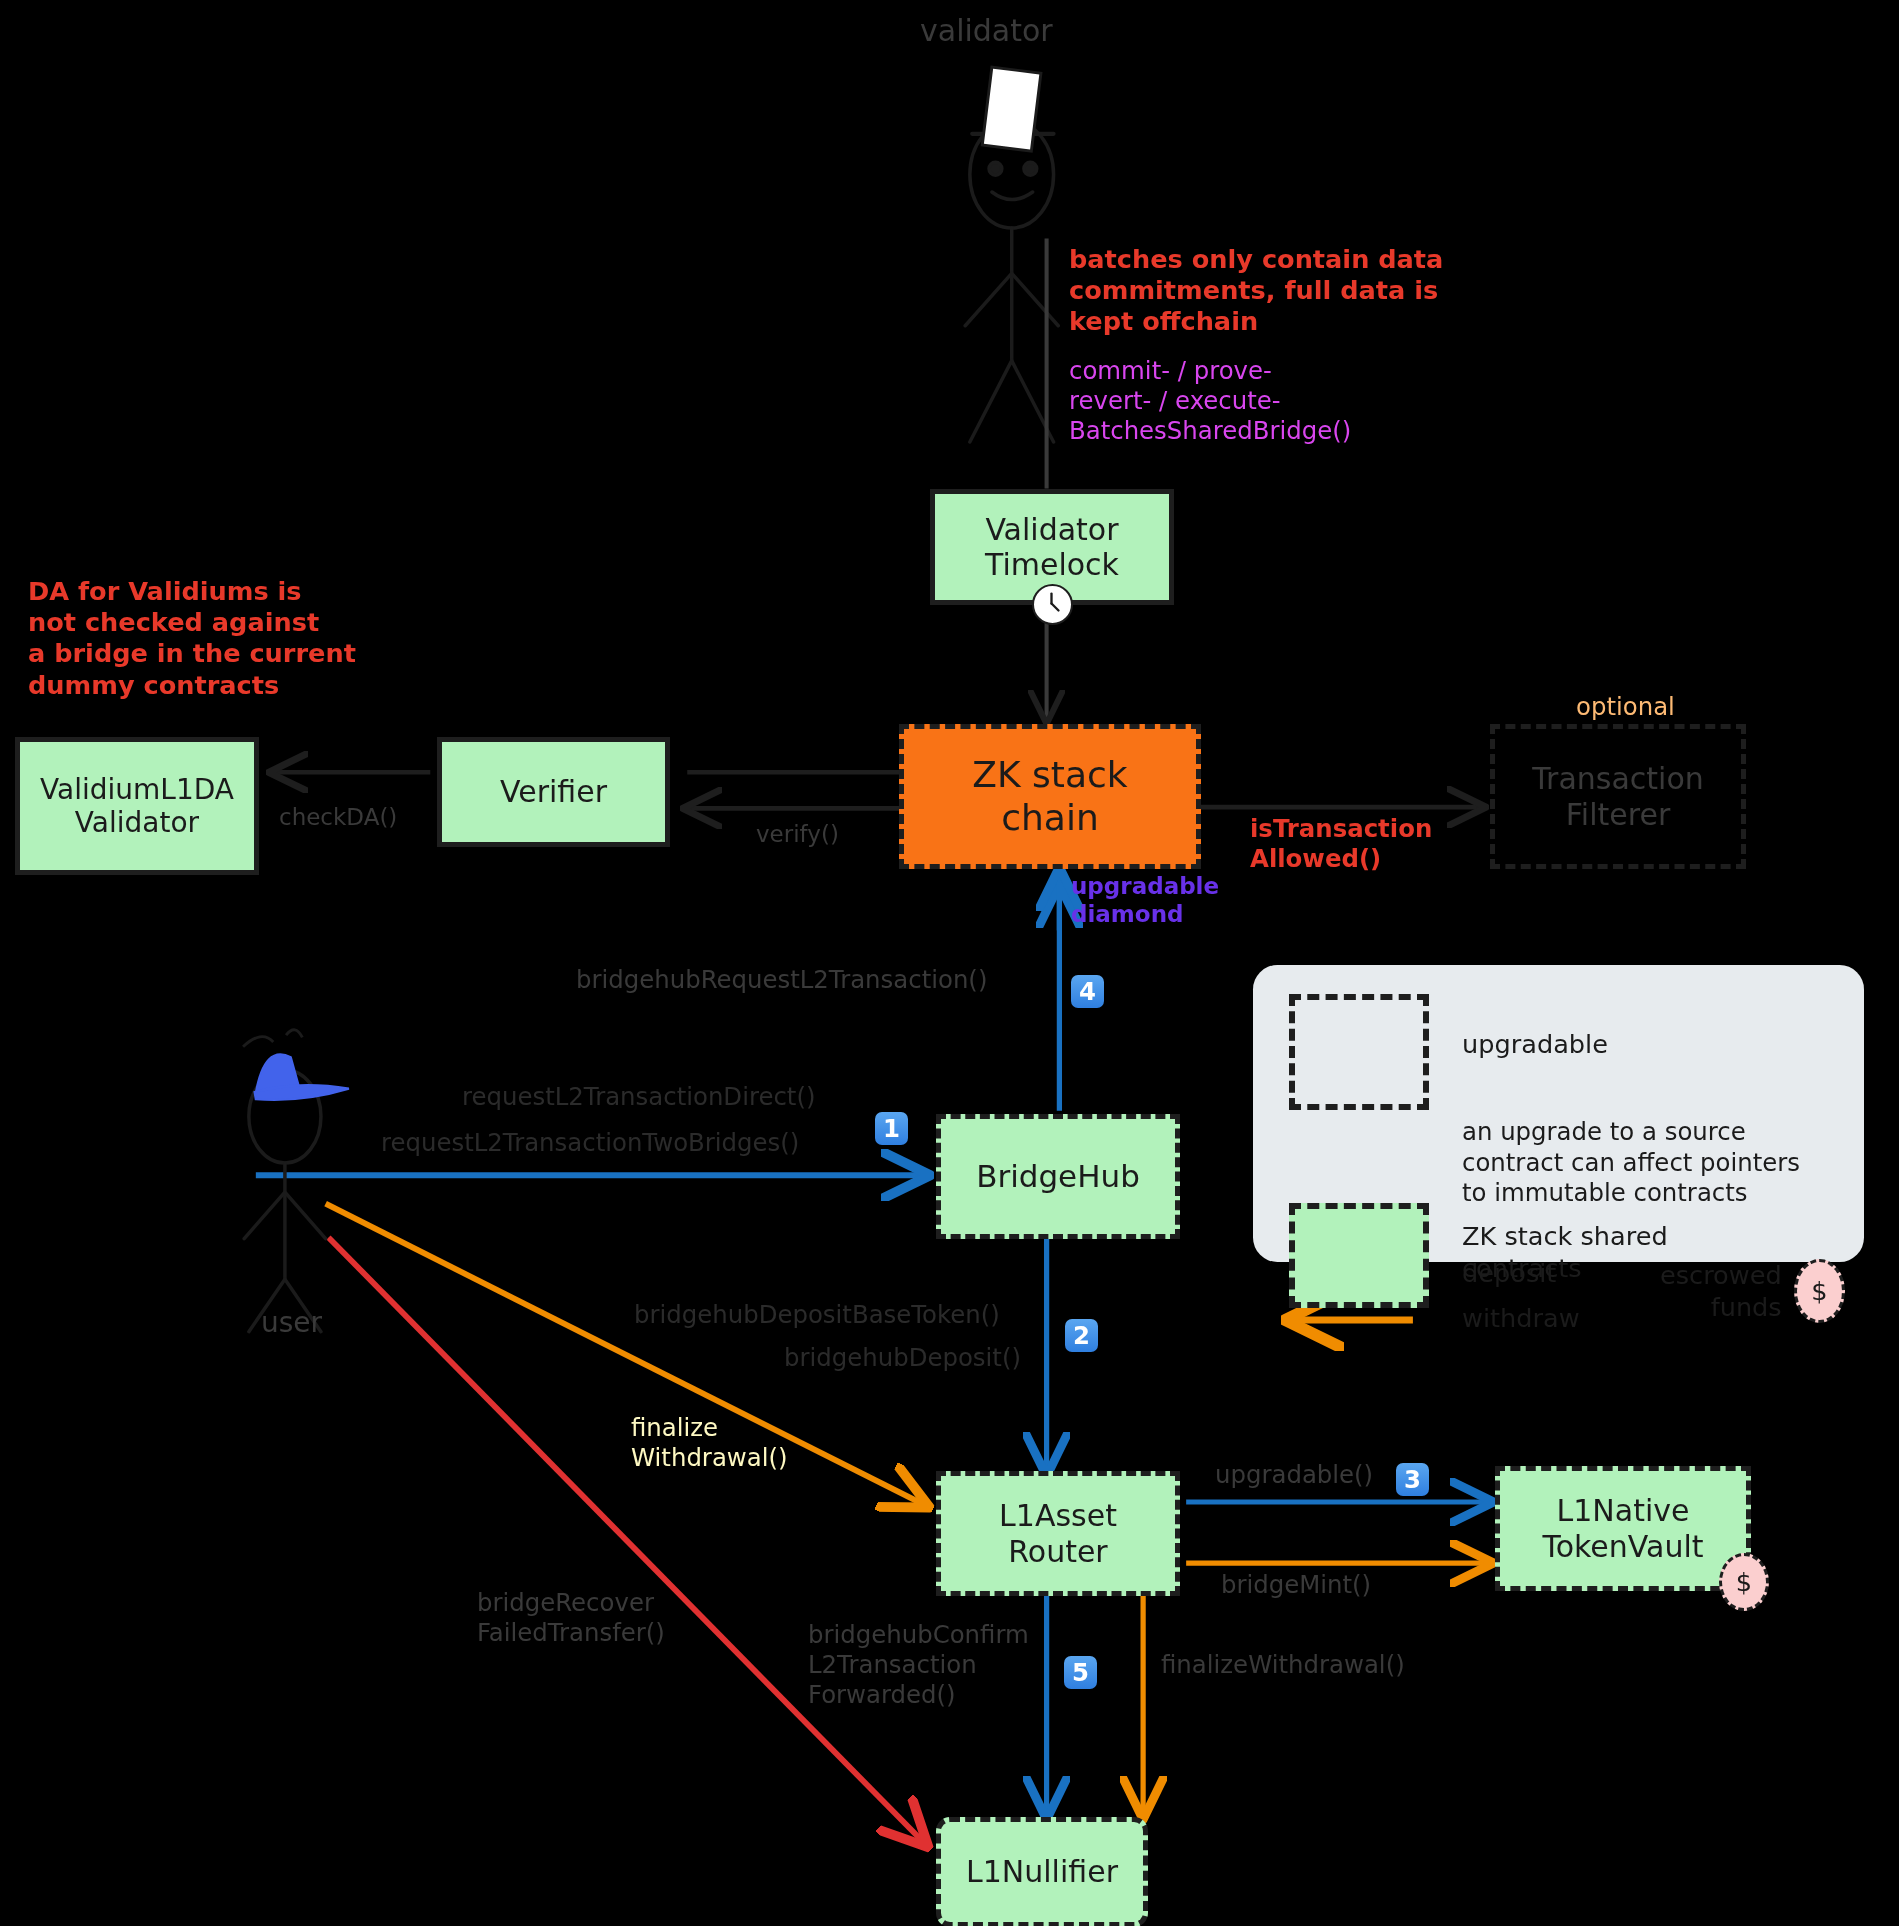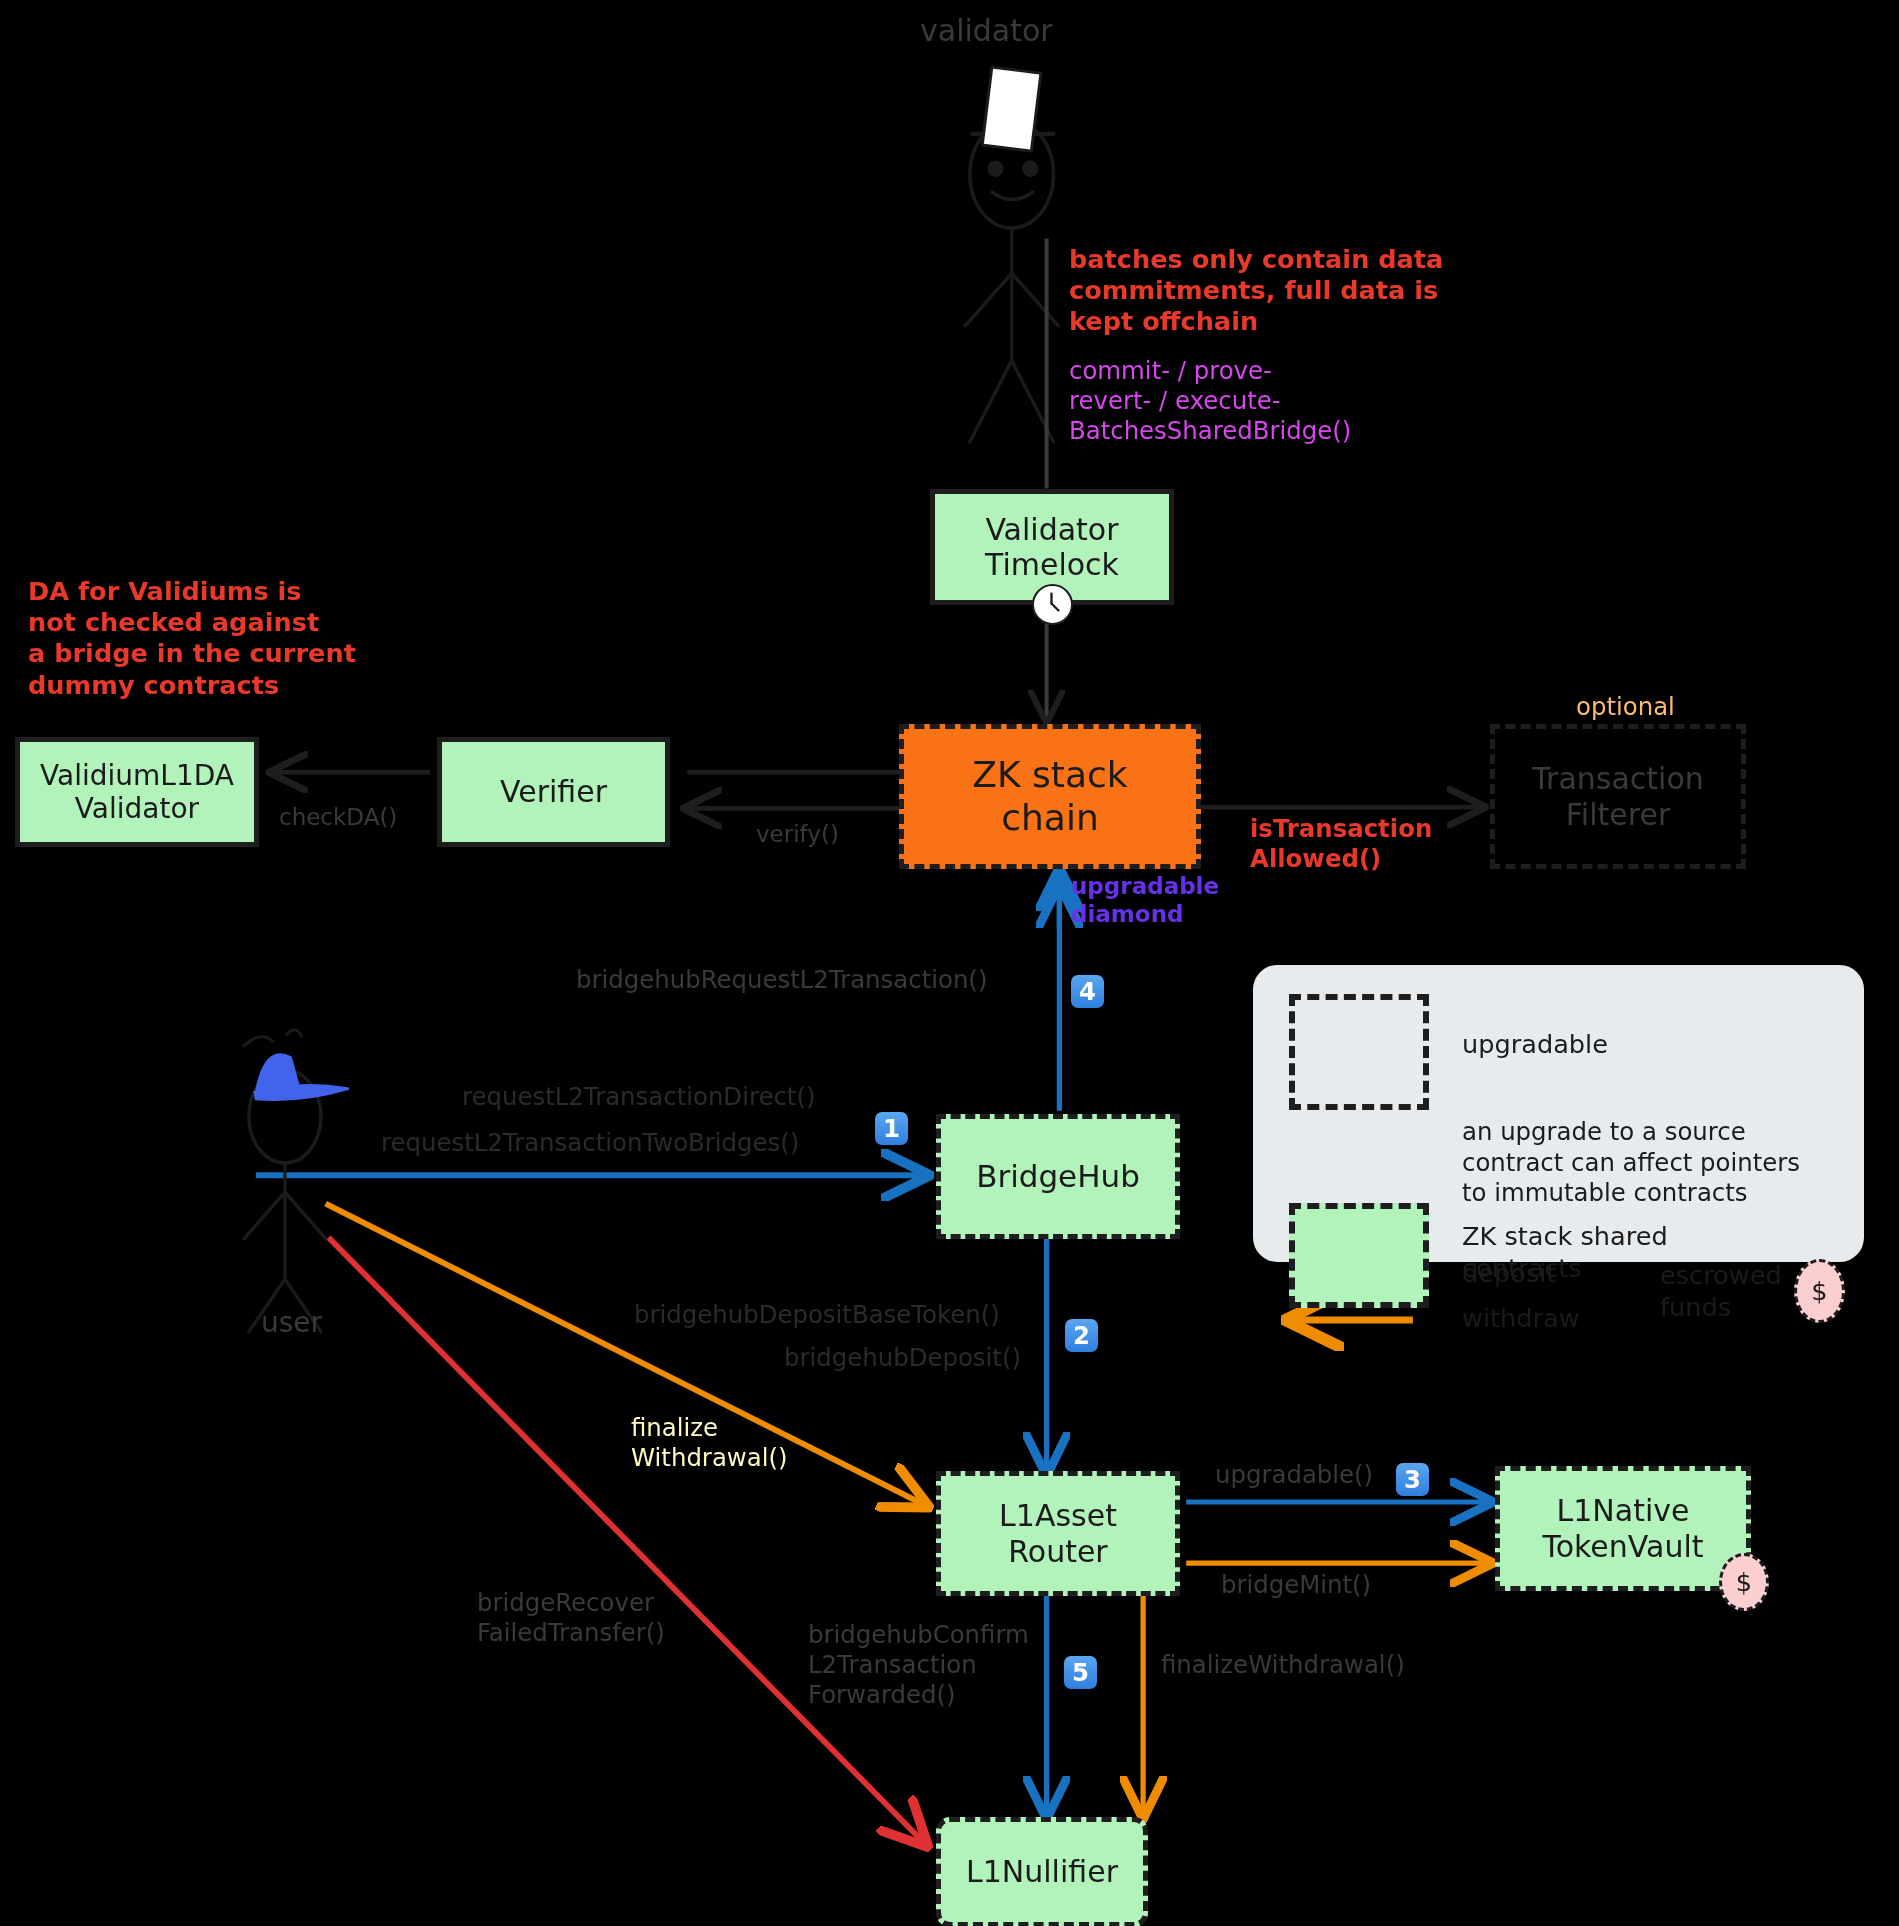--- a/index.html
+++ b/index.html
@@ -182,21 +182,21 @@
       <line x1="30" y1="30" x2="30" y2="13" stroke="#1b1b1b" stroke-width="4" stroke-linecap="round"></line>
       <line x1="30" y1="30" x2="42" y2="42" stroke="#1b1b1b" stroke-width="4" stroke-linecap="round"></line>
     </svg>
   </div>
 
   <div class="node purple dashborder" style="left:899px;top:724px;width:302px;height:145px;font-size:36px;white-space:pre;">ZK stack
 chain</div>
 
   <div class="node green solidborder" style="left:437px;top:737px;width:233px;height:110px;font-size:30px;">Verifier</div>
 
-  <div class="node green solidborder" style="left:15px;top:737px;width:244px;height:110px;font-size:28px;white-space:pre;">ValidiumL1DA
+  <div class="node green solidborder" style="left:15px;top:737px;width:244px;height:138px;font-size:28px;white-space:pre;">ValidiumL1DA
 Validator</div>
 
   <div class="node dashborder" style="left:1490px;top:724px;width:256px;height:145px;font-size:30px;white-space:pre;color:#3a3a3a;background:transparent;">Transaction
 Filterer</div>
   <div class="label" style="left:1576px;top:692px;font-size:24.4px;color:#fdba74;">optional</div>
 
   <div class="node green dashborder" style="left:936px;top:1114px;width:244px;height:125px;font-size:31px;">BridgeHub</div>
 
   <div class="node green dashborder" style="left:936px;top:1471px;width:244px;height:125px;font-size:30px;white-space:pre;">L1Asset
 Router</div>
@@ -256,20 +256,20 @@
 contract can affect pointers
 to immutable contracts</div>
 
     <div class="lg-swatch-green" style="left:36px;top:238px;"></div>
     <div class="lg-text" style="left:209px;top:256px;font-size:25.6px;">ZK stack shared
 contracts</div>
 
     <div class="lg-text lab-blue" style="left:209px;top:293px;font-size:25.6px;">deposit</div>
     <div class="lg-text lab-orange" style="left:209px;top:338px;font-size:25.6px;">withdraw</div>
 
-    <div class="lg-text" style="left:407px;top:295px;font-size:25.6px;text-align:left;">escrowed
+    <div class="lg-text" style="left:407px;top:295px;font-size:25.6px;text-align:right;">escrowed
 funds</div>
 
     <div class="money" style="left:541px;top:294px;width:51px;height:64px;">$</div>
   </div>
 
 </div>
 
 
 </body></html>

